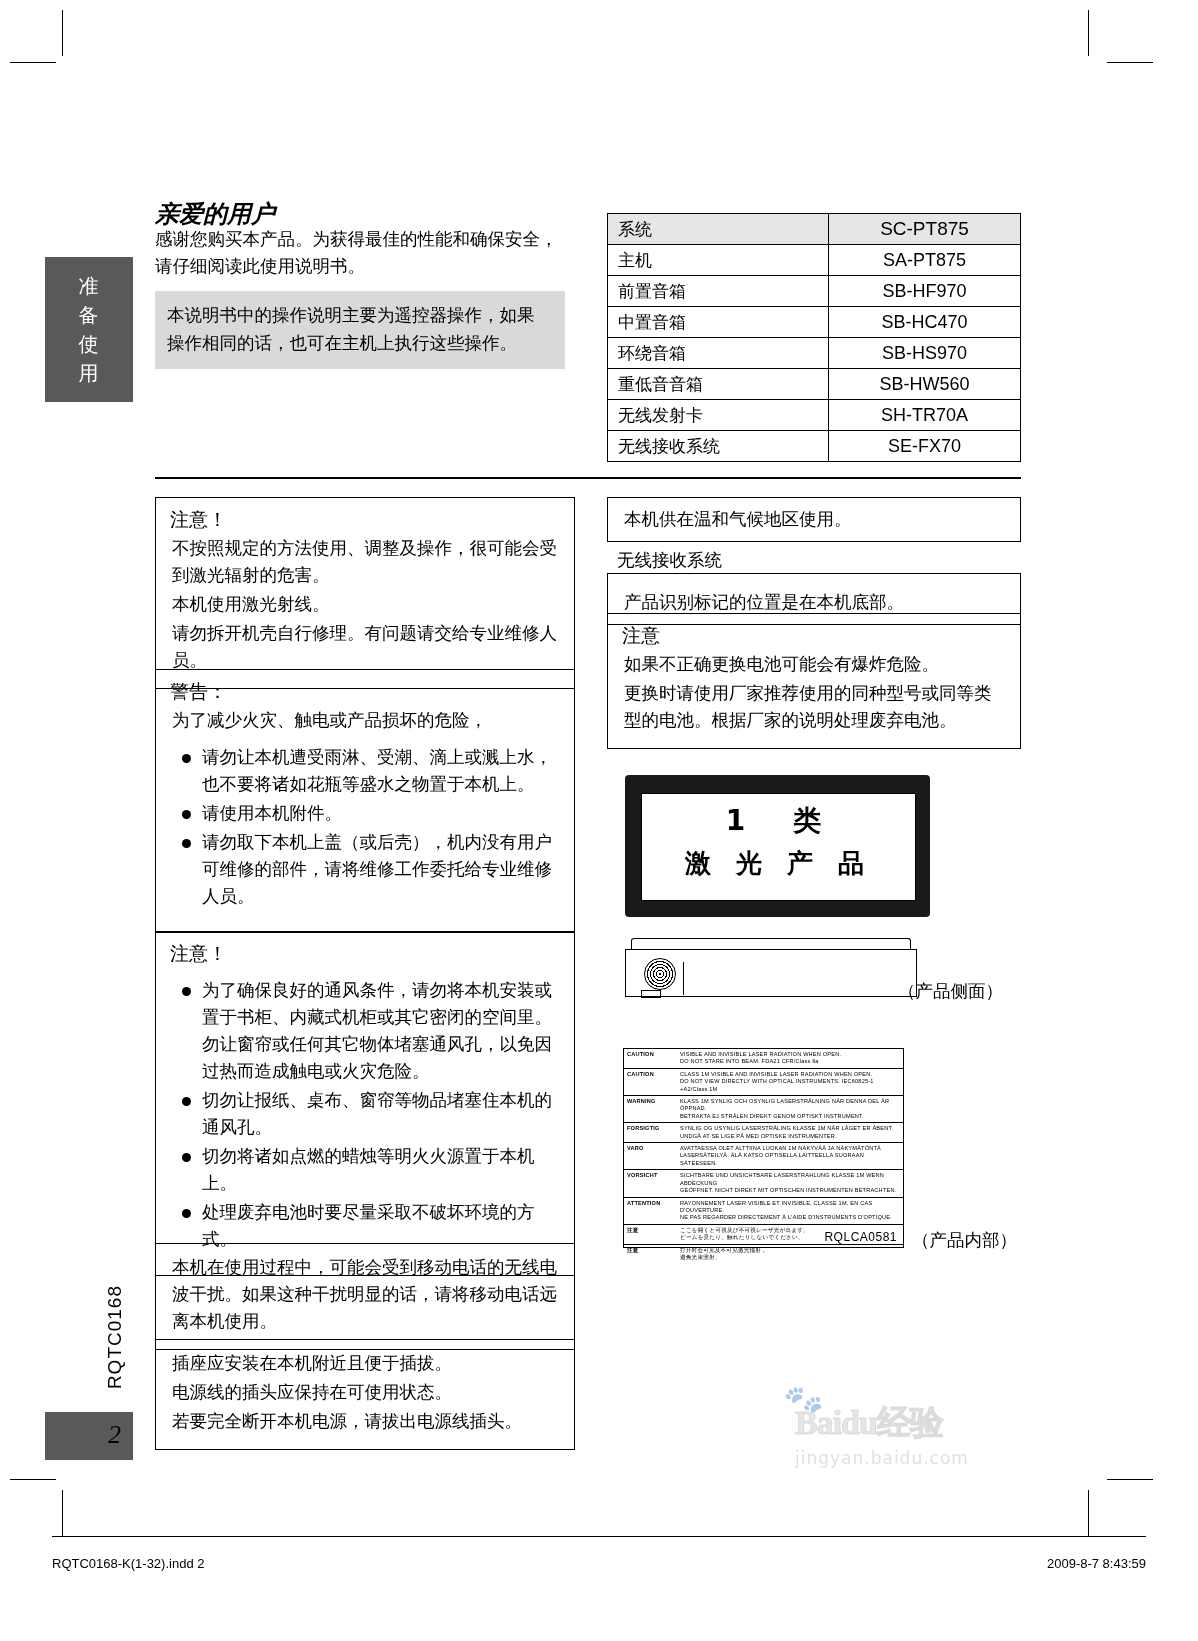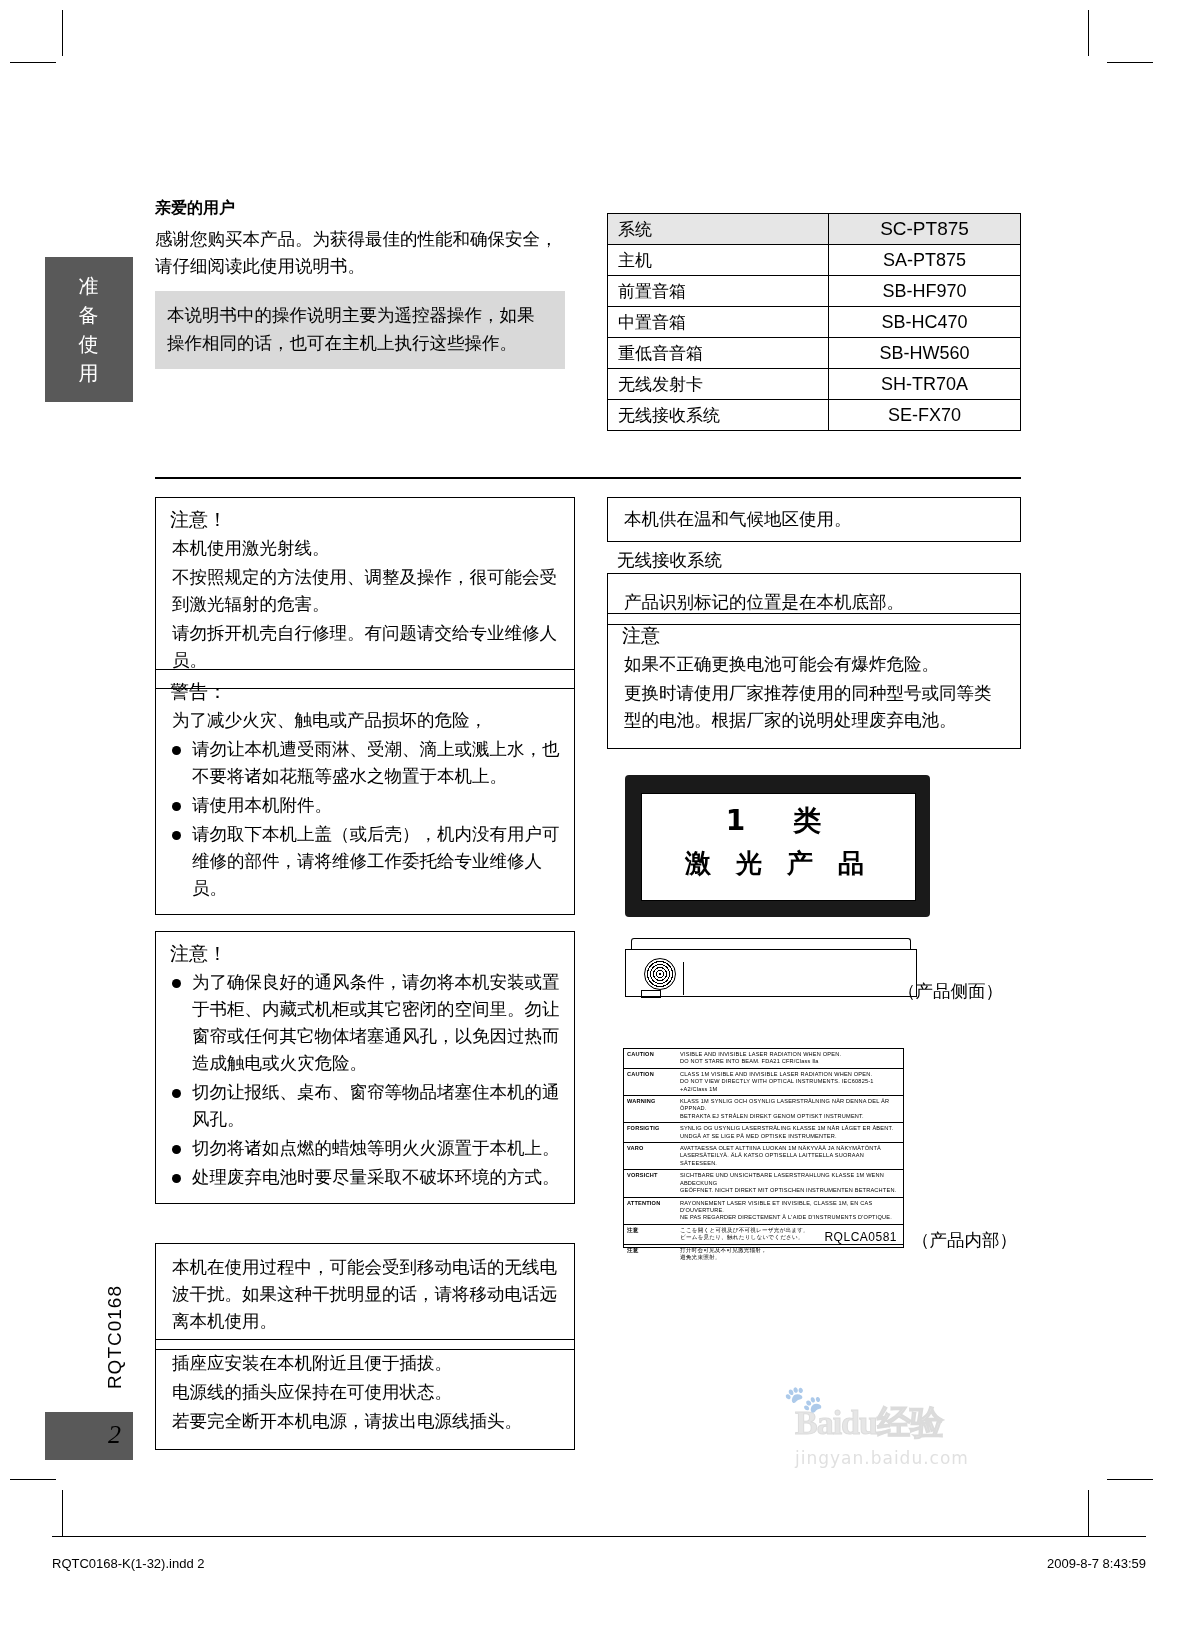--- a/index.html
+++ b/index.html
@@ -26,21 +26,21 @@
   }
   .page-num-box{
     position:absolute;left:45px;top:1412px;width:88px;height:48px;background:#595959;
   }
   .page-num{
     position:absolute;left:108px;top:1420px;font-size:26px;font-style:italic;font-family:"Liberation Serif",serif;
   }
 
   
   .dear-title{
-    position:absolute;left:155px;top:198px;font-size:16px;font-weight:bold;
+    position:absolute;left:155px;top:198px;font-size:24px;font-weight:bold;font-style:italic;
   }
   .dear-body{
     position:absolute;left:155px;top:226px;width:410px;font-size:17.5px;line-height:27px;
   }
   .note-box{
     position:absolute;left:155px;top:291px;width:410px;background:#d9d9d9;
     padding:10px 18px 12px 12px;box-sizing:border-box;font-size:17.5px;line-height:28px;
   }
 
   
@@ -57,21 +57,21 @@
 
   .hrule{position:absolute;left:155px;top:477px;width:866px;height:2px;background:#000;}
 
   
   .blk{
     position:absolute;border:1px solid #000;box-sizing:border-box;
     padding:8px 12px 12px 14px;font-size:17.5px;line-height:27px;
   }
   .blk .hd{font-size:19px;margin-bottom:2px;}
   .blk p{margin:2px;}
-  .bullets{margin:0;padding:0;list-style:none;}
+  .bullets{margin:10px;padding:0;list-style:none;}
   .bullets li{position:relative;padding-left:22px;margin-top:2px;}
   .bullets li:before{
     content:"";position:absolute;left:2px;top:10px;width:9px;height:9px;border-radius:50%;background:#000;
   }
 
   
   .laser-wrap{position:absolute;left:625px;top:775px;width:305px;height:142px;background:#1a1a1a;border-radius:4px;}
   .laser-inner{position:absolute;left:16px;top:18px;width:273px;height:106px;background:#fff;border:1px solid #000;}
   .laser-l1{position:absolute;top:8px;width:100%;text-align:center;font-size:28px;font-weight:bold;letter-spacing:10px;}
   .laser-l2{position:absolute;top:52px;width:100%;text-align:center;font-size:26px;font-weight:bold;letter-spacing:8px;}
@@ -149,40 +149,44 @@
         </tr>
         <tr>
           <td class="name">前置音箱</td>
           <td class="val">SB-HF970</td>
         </tr>
         <tr>
           <td class="name">中置音箱</td>
           <td class="val">SB-HC470</td>
         </tr>
         <tr>
+          <td class="name">环绕音箱</td>
+          <td class="val">SB-HS970</td>
+        </tr>
+        <tr>
           <td class="name">重低音音箱</td>
           <td class="val">SB-HW560</td>
         </tr>
         <tr>
           <td class="name">无线发射卡</td>
           <td class="val">SH-TR70A</td>
         </tr>
         <tr>
           <td class="name">无线接收系统</td>
           <td class="val">SE-FX70</td>
         </tr>
       </tbody>
   </table>
 
   <div class="hrule"></div>
 
   <div class="blk" style="left:155px;top:497px;width:420px;">
     <div class="hd">注意！</div>
+    <p>不按照规定的方法使用、调整及操作，很可能会受到激光辐射的危害。</p>
     <p>本机使用激光射线。</p>
-    <p>不按照规定的方法使用、调整及操作，很可能会受到激光辐射的危害。</p>
     <p>请勿拆开机壳自行修理。有问题请交给专业维修人员。</p>
   </div>
 
   <div class="blk" style="left:155px;top:669px;width:420px;">
     <div class="hd">警告：</div>
     <p>为了减少火灾、触电或产品损坏的危险，</p>
     <ul class="bullets">
       <li>请勿让本机遭受雨淋、受潮、滴上或溅上水，也不要将诸如花瓶等盛水之物置于本机上。</li>
       <li>请使用本机附件。</li>
       <li>请勿取下本机上盖（或后壳），机内没有用户可维修的部件，请将维修工作委托给专业维修人员。</li>

